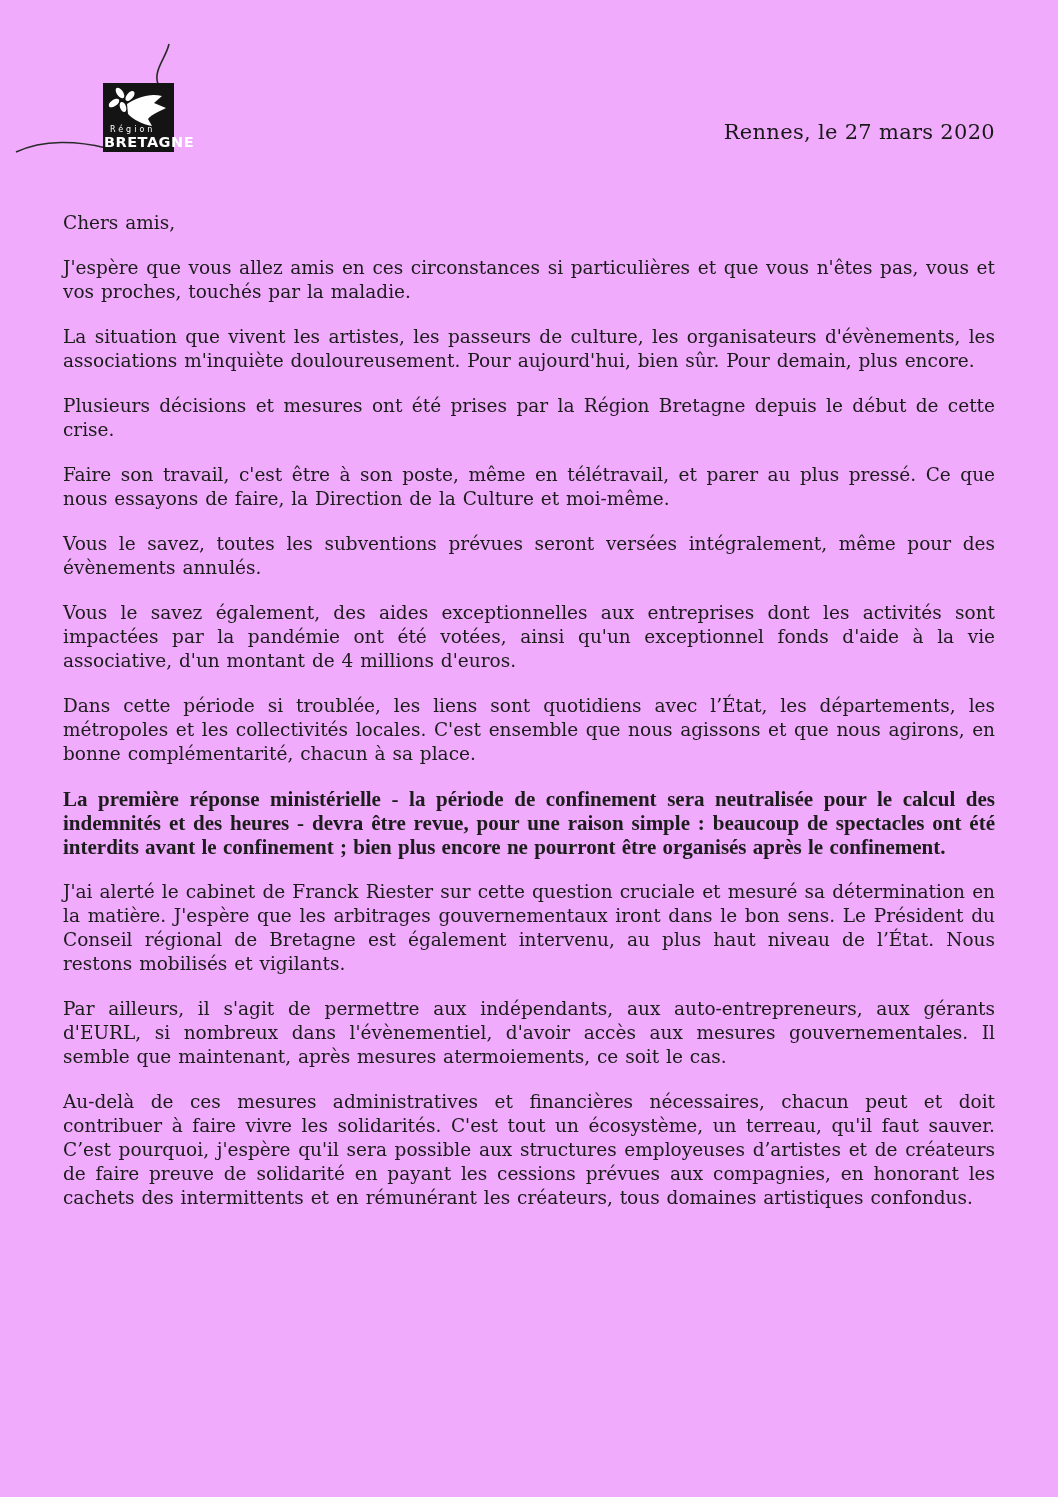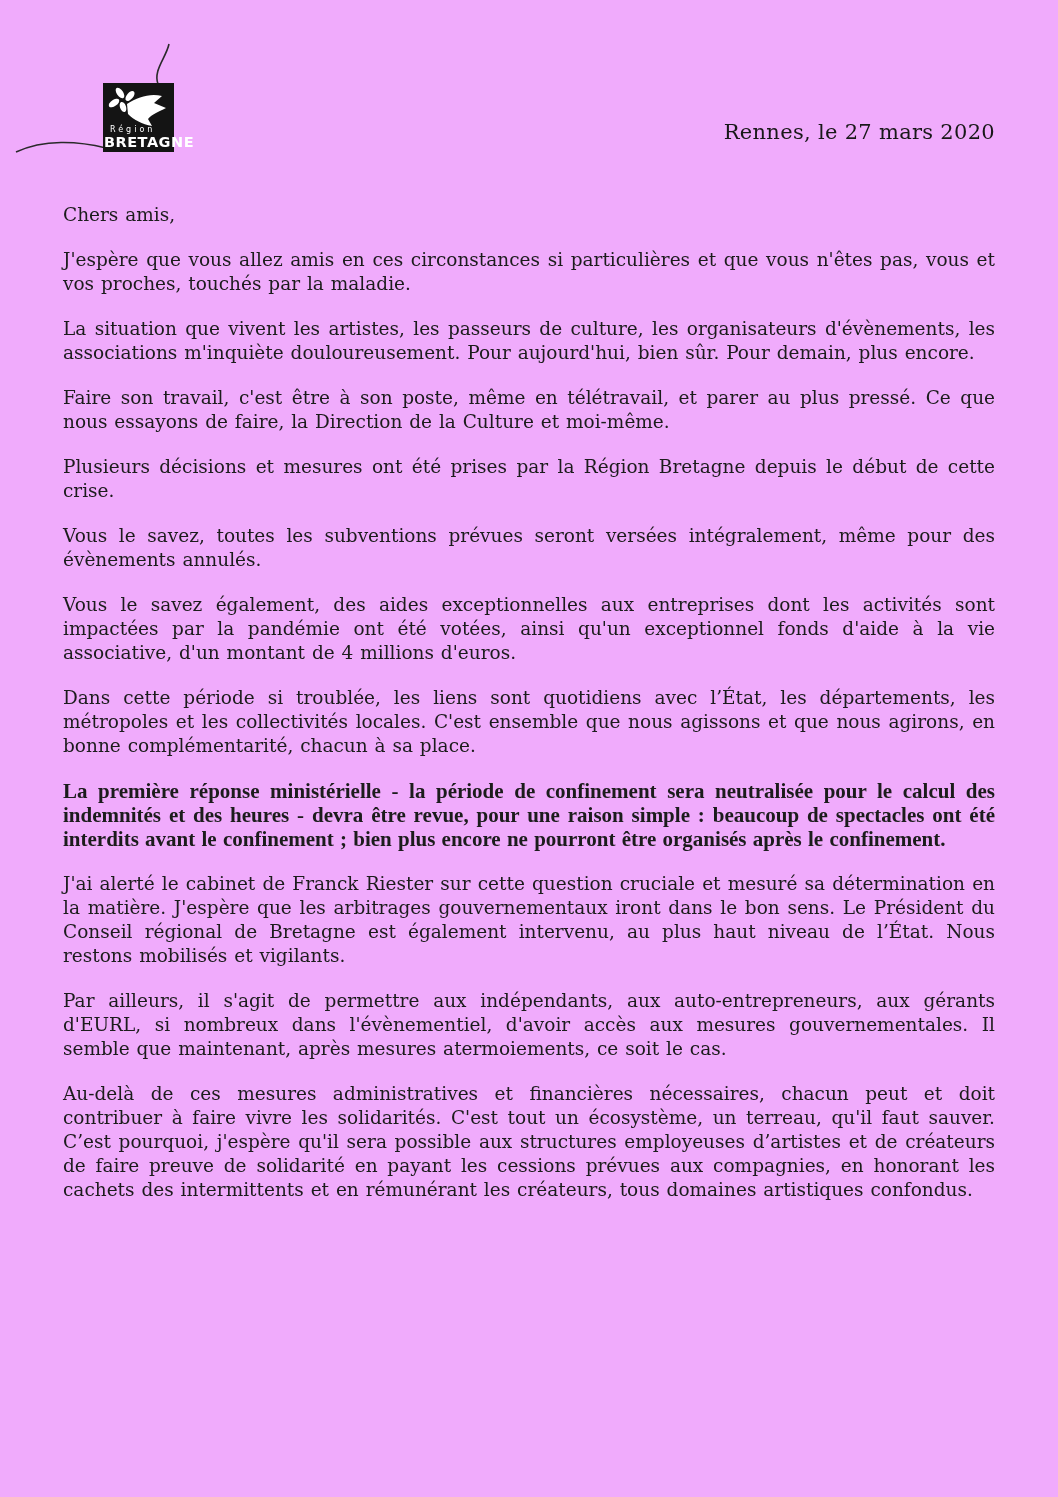--- a/index.html
+++ b/index.html
@@ -32,21 +32,21 @@
     color: #181818;
     white-space: nowrap;
   }
   .letter-body {
     position: absolute;
     top: 203px;
     left: 63px;
     right: 63px;
   }
   .letter-body p {
-    margin: 0 0 21px 0;
+    margin: 8px 0 21px 0;
     font-size: 18.5px;
     line-height: 24px;
     text-align: justify;
     word-spacing: 1px;
   }
   .letter-body p.salutation {
     text-align: left;
   }
   .letter-body p.alt-font {
     font-family: "Liberation Serif", serif;
@@ -87,22 +87,22 @@
       <text x="104" y="107" fill="#ffffff" font-family="DejaVu Sans, sans-serif" font-size="14.5" font-weight="bold" letter-spacing="0.5">BRETAGNE</text>
     </svg>
   </div>
 
   <div class="date-line">Rennes, le 27 mars 2020</div>
 
   <div class="letter-body">
     <p class="salutation">Chers amis,</p>
     <p>J'espère que vous allez amis en ces circonstances si particulières et que vous n'êtes pas, vous et vos proches, touchés par la maladie.</p>
     <p>La situation que vivent les artistes, les passeurs de culture, les organisateurs d'évènements, les associations m'inquiète douloureusement. Pour aujourd'hui, bien sûr. Pour demain, plus encore.</p>
+    <p>Plusieurs décisions et mesures ont été prises par la Région Bretagne depuis le début de cette crise.</p>
     <p>Faire son travail, c'est être à son poste, même en télétravail, et parer au plus pressé. Ce que nous essayons de faire, la Direction de la Culture et moi-même.</p>
-    <p>Plusieurs décisions et mesures ont été prises par la Région Bretagne depuis le début de cette crise.</p>
     <p>Vous le savez, toutes les subventions prévues seront versées intégralement, même pour des évènements annulés.</p>
     <p>Vous le savez également, des aides exceptionnelles aux entreprises dont les activités sont impactées par la pandémie ont été votées, ainsi qu'un exceptionnel fonds d'aide à la vie associative, d'un montant de 4 millions d'euros.</p>
     <p>Dans cette période si troublée, les liens sont quotidiens avec l’État, les départements, les métropoles et les collectivités locales. C'est ensemble que nous agissons et que nous agirons, en bonne complémentarité, chacun à sa place.</p>
     <p class="alt-font">La première réponse ministérielle - la période de confinement sera neutralisée pour le calcul des indemnités et des heures - devra être revue, pour une raison simple : beaucoup de spectacles ont été interdits avant le confinement ; bien plus encore ne pourront être organisés après le confinement.</p>
     <p>J'ai alerté le cabinet de Franck Riester sur cette question cruciale et mesuré sa détermination en la matière. J'espère que les arbitrages gouvernementaux iront dans le bon sens. Le Président du Conseil régional de Bretagne est également intervenu, au plus haut niveau de l’État. Nous restons mobilisés et vigilants.</p>
     <p>Par ailleurs, il s'agit de permettre aux indépendants, aux auto-entrepreneurs, aux gérants d'EURL, si nombreux dans l'évènementiel, d'avoir accès aux mesures gouvernementales. Il semble que maintenant, après mesures atermoiements, ce soit le cas.</p>
     <p>Au-delà de ces mesures administratives et financières nécessaires, chacun peut et doit contribuer à faire vivre les solidarités. C'est tout un écosystème, un terreau, qu'il faut sauver. C’est pourquoi, j'espère qu'il sera possible aux structures employeuses d’artistes et de créateurs de faire preuve de solidarité en payant les cessions prévues aux compagnies, en honorant les cachets des intermittents et en rémunérant les créateurs, tous domaines artistiques confondus.</p>
   </div>
 
 </div>

